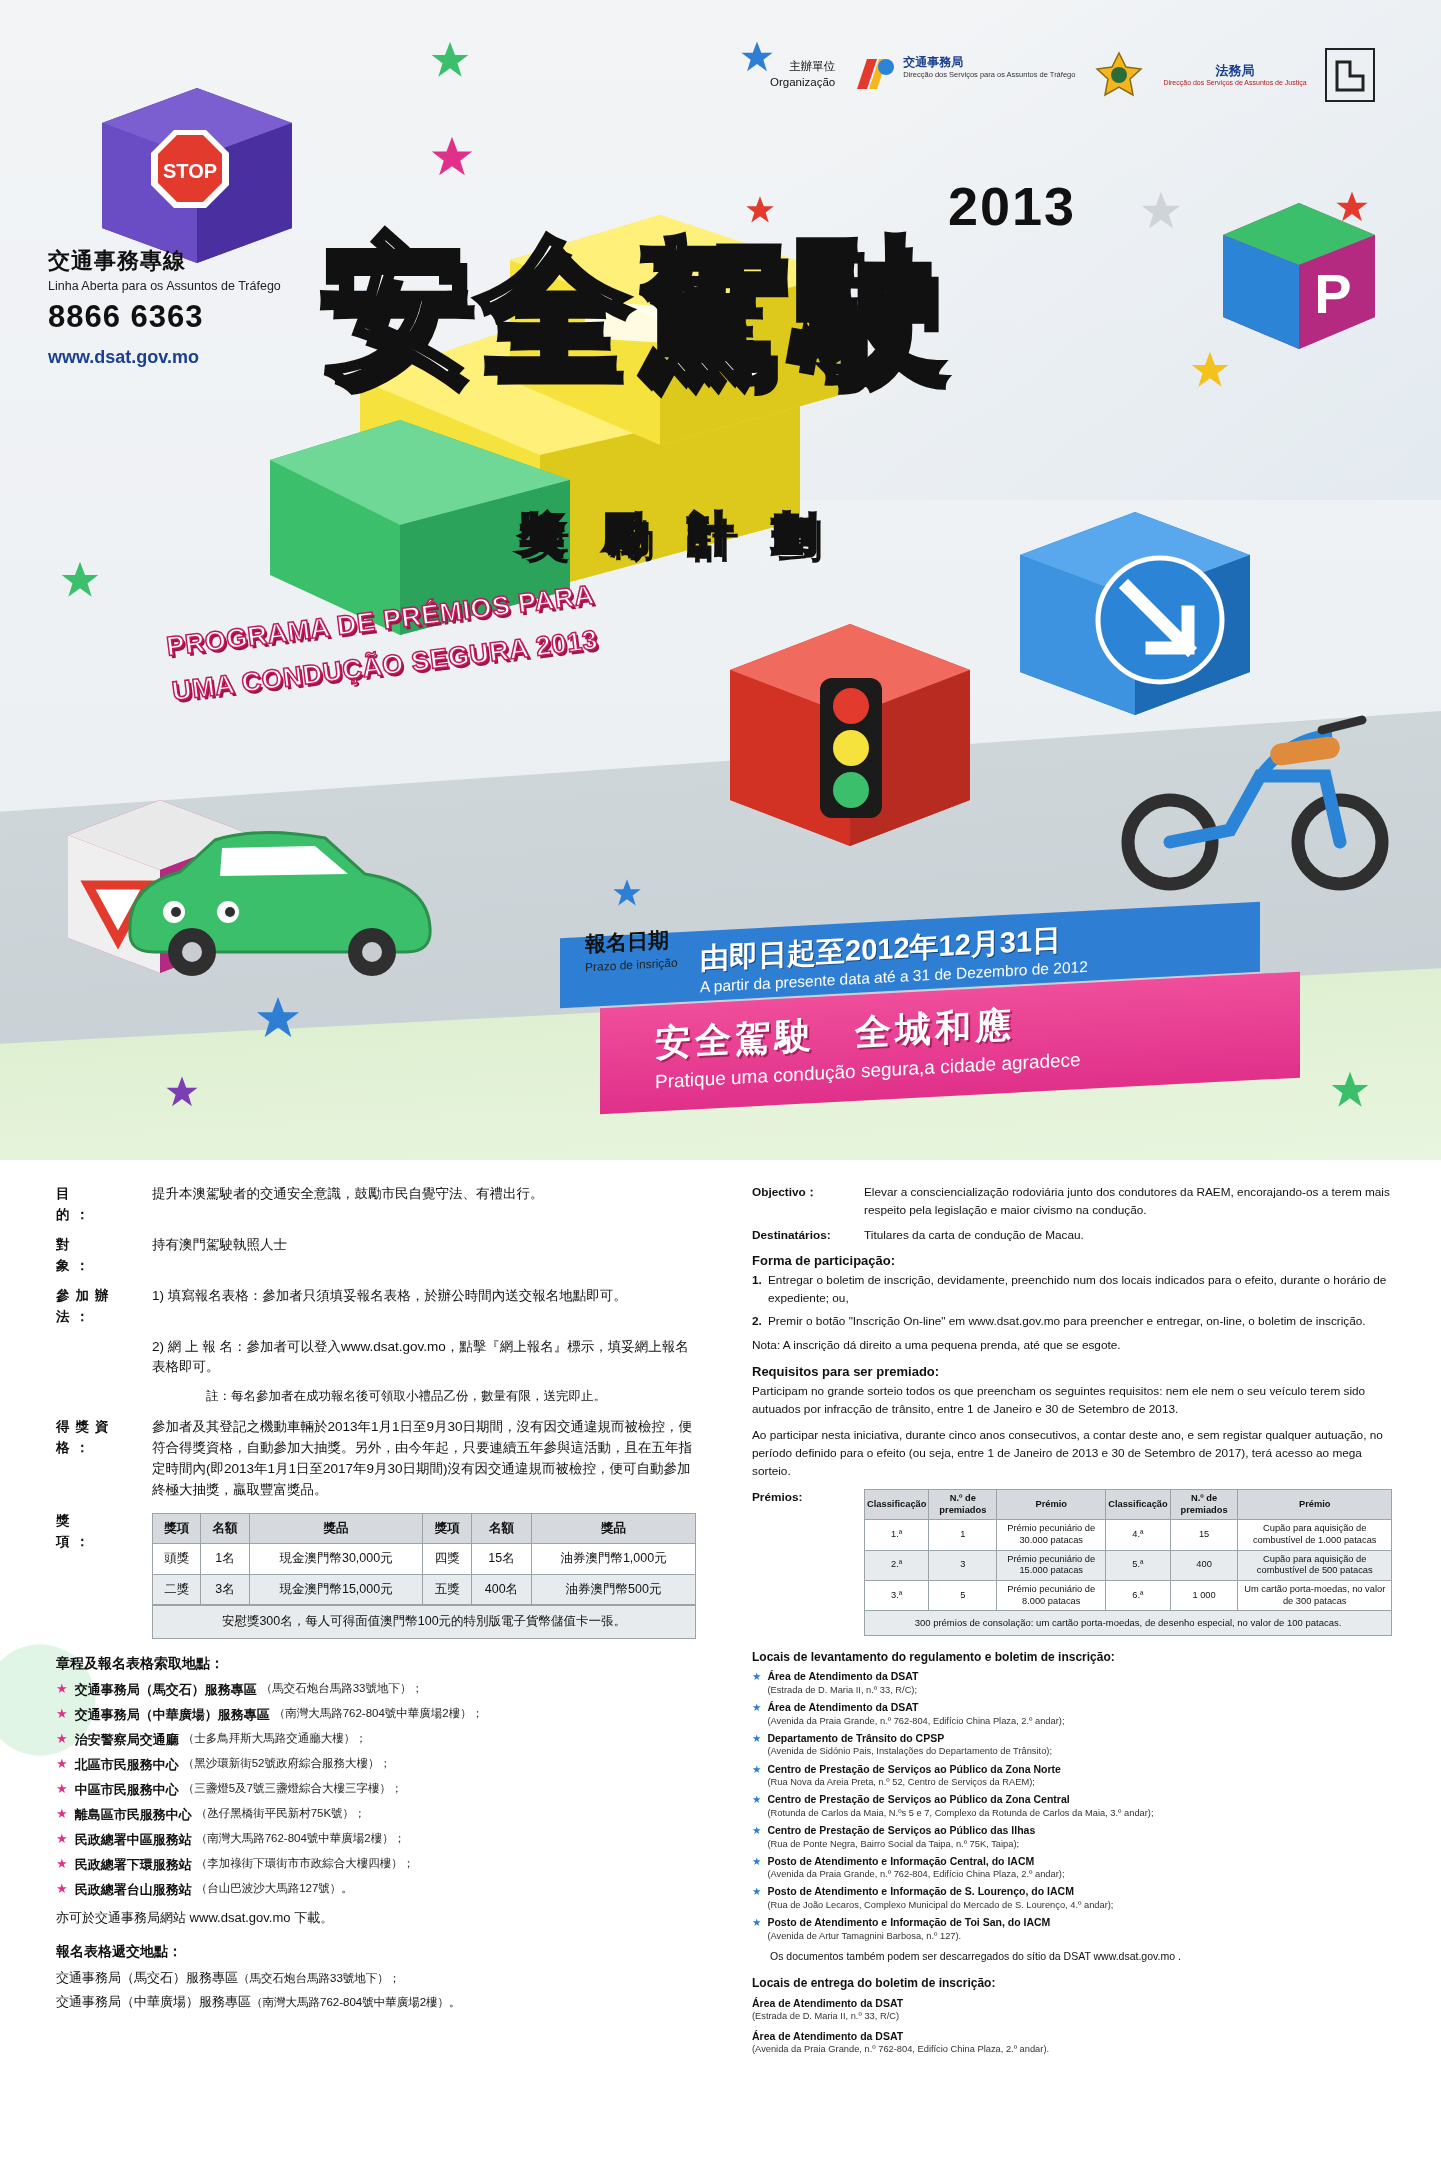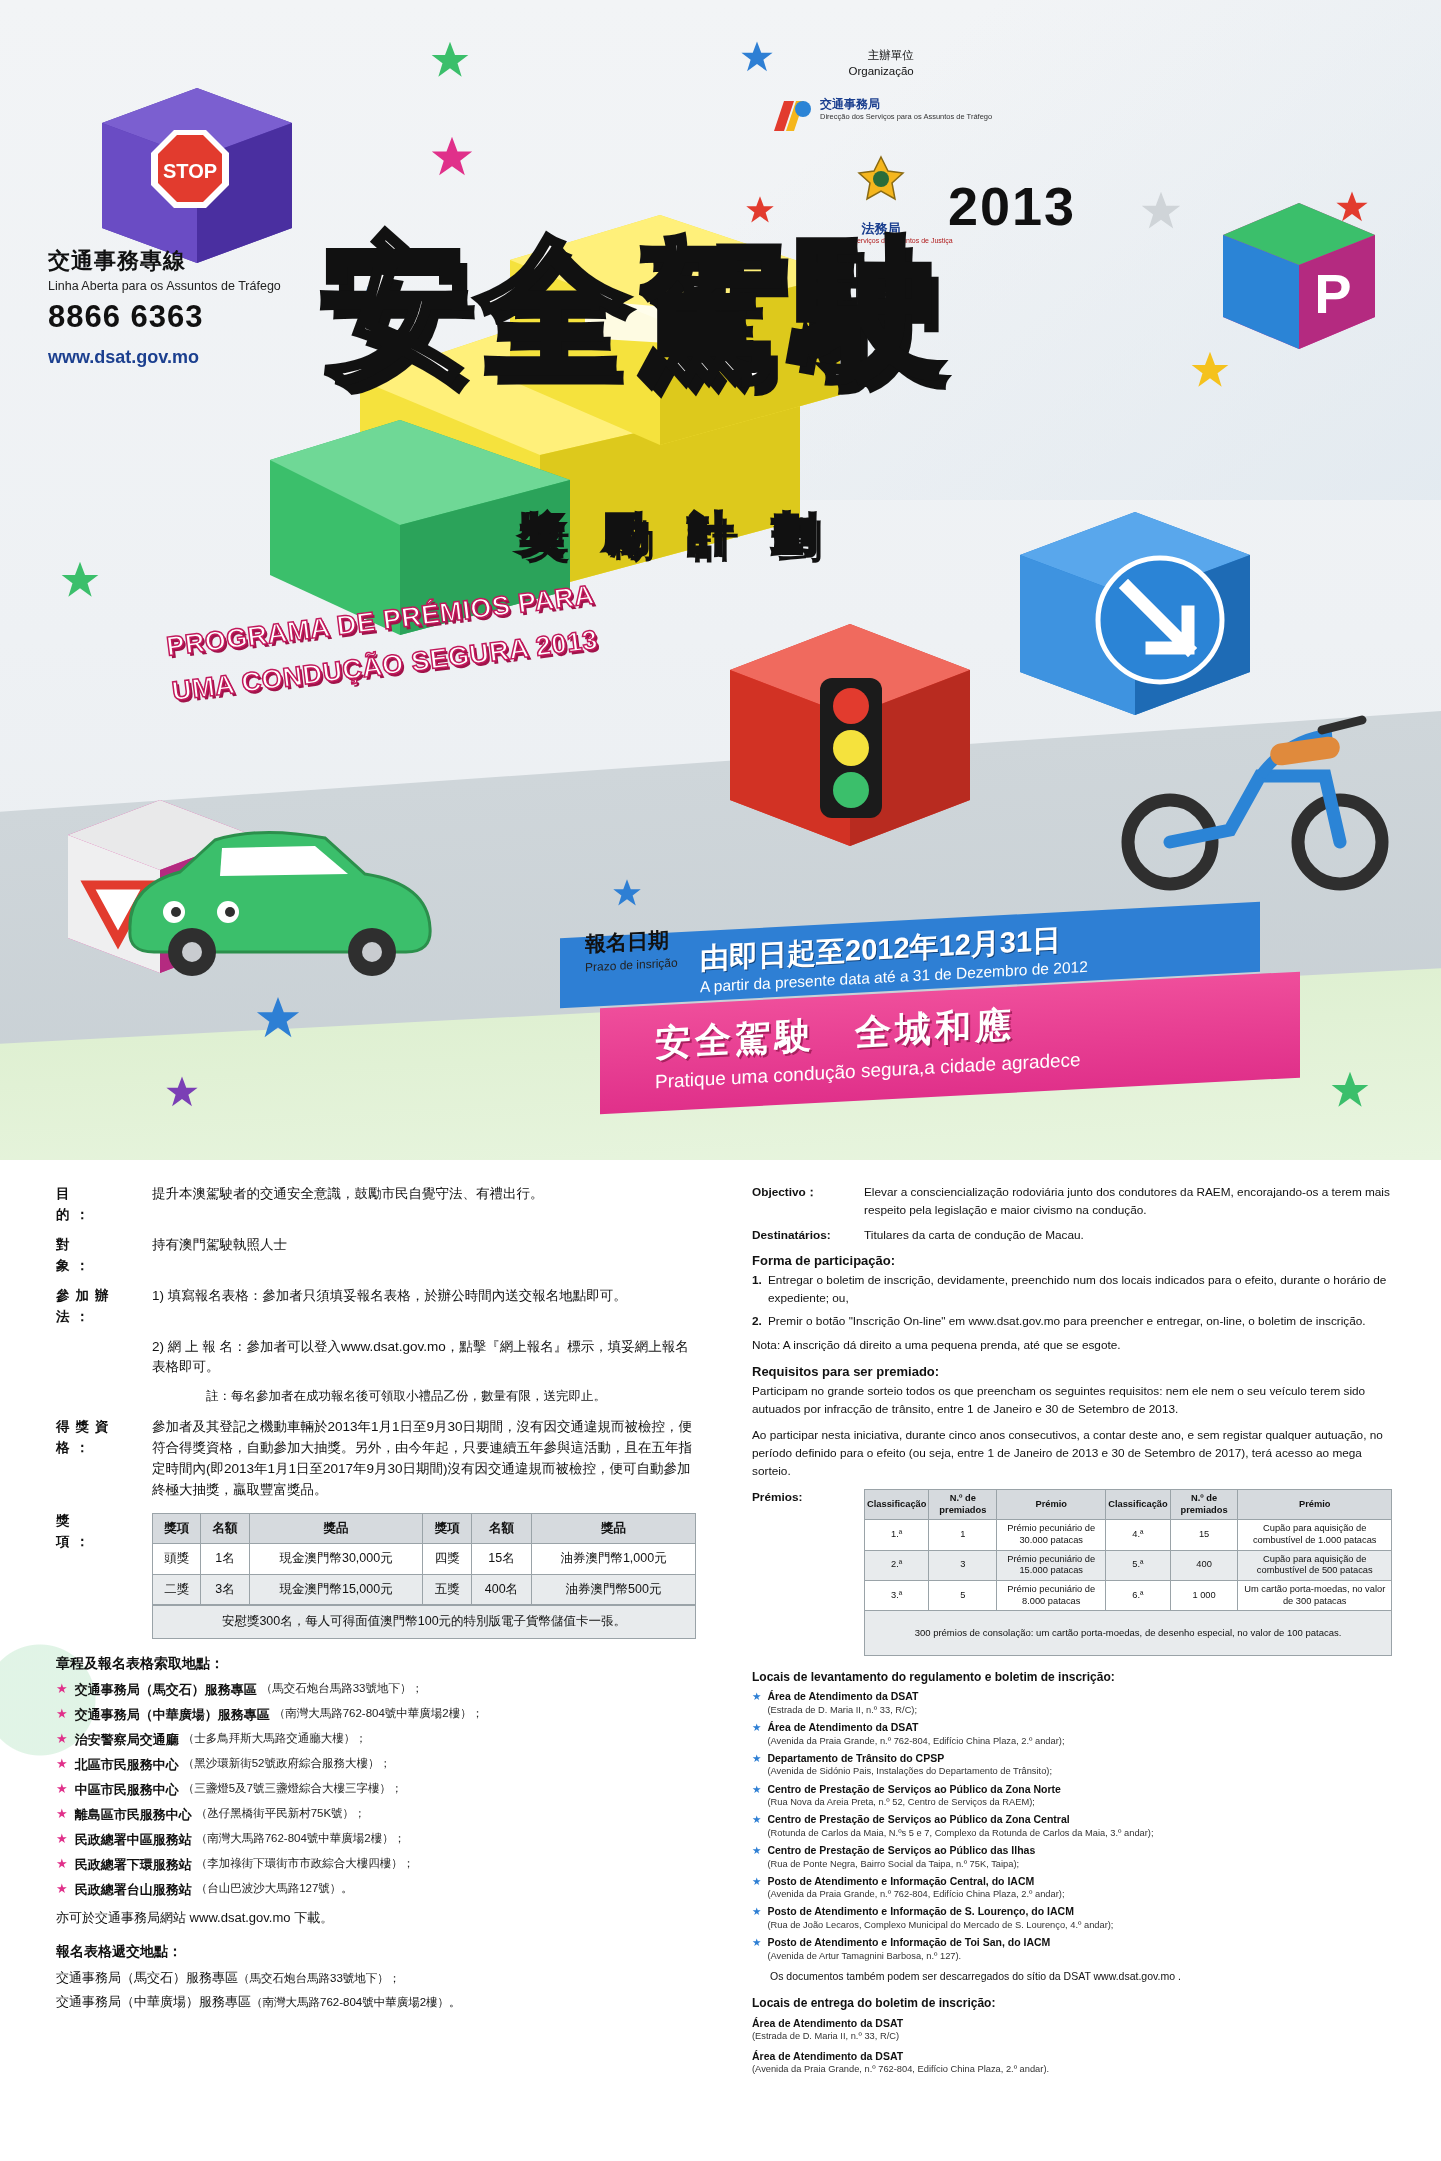--- a/index.html
+++ b/index.html
@@ -32,21 +32,21 @@
   }
   
   .star{position:absolute;width:0;height:0;}
   
   .hotline{position:absolute;left:48px;top:246px;width:330px;}
   .hotline .zh{font-size:22px;font-weight:bold;color:#111;letter-spacing:1px;}
   .hotline .pt{font-size:12.5px;color:#222;margin-top:3px;}
   .hotline .num{font-size:31px;font-weight:bold;color:#111;margin-top:6px;letter-spacing:1px;}
   .hotline .url{font-size:18px;font-weight:bold;color:#1b3f8f;margin-top:12px;}
   
-  .org{position:absolute;left:770px;top:48px;display:flex;align-items:center;gap:18px;flex-direction:column;}
+  .org{position:absolute;left:770px;top:48px;display:flex;align-items:center;gap:18px;}
   .org-label{font-size:11.5px;line-height:1.35;text-align:right;color:#111;}
   .logo-dsat{display:flex;gap:6px;}
   .logo-dsat .mark{width:44px;height:40px;position:relative;}
   .logo-dsat .t{font-size:12px;font-weight:bold;color:#1b3f8f;line-height:1.25;}
   .logo-dsat .t small{display:block;font-size:7.5px;font-weight:normal;color:#333;}
   .logo-badge{width:52px;height:48px;position:relative;}
   .logo-dsaj{font-size:13px;font-weight:bold;color:#1b3f8f;line-height:1.2;text-align:center;}
   .logo-dsaj small{display:block;font-size:7px;font-weight:normal;color:#b01a1a;}
   .logo-iacm{width:46px;height:50px;border:2px solid #222;display:flex;align-items:center;justify-content:center;}
   
@@ -129,21 +129,21 @@
   .tbl-zh th,.tbl-zh td{border:1px solid #9aa3a8;padding:5px 4px;text-align:center;}
   .tbl-zh thead th{background:#d6dade;font-weight:bold;}
   .tbl-zh tbody tr:nth-child(even) td{background:#e8ebed;}
   .consol{
     border:1px solid #9aa3a8;background:#e8ebed;font-size:12.5px;padding:6px 8px;margin-top:0;text-align:center;
   }
   .tbl-pt{width:100%;font-size:9.3px;line-height:1.25;}
   .tbl-pt th,.tbl-pt td{border:1px solid #9aa3a8;padding:3px 2px;text-align:center;vertical-align:middle;}
   .tbl-pt thead th{background:#d6dade;font-weight:bold;}
   .tbl-pt tbody tr:nth-child(even) td{background:#e8ebed;}
-  .consol-pt{border:1px solid #9aa3a8;background:#e8ebed;font-size:9.5px;padding:15px 6px;text-align:center;margin-top:-1px;}
+  .consol-pt{border:1px solid #9aa3a8;background:#e8ebed;font-size:9.5px;padding:5px 6px;text-align:center;margin-top:-1px;}
   
   .sechead{font-weight:bold;font-size:14px;margin:16px 0 8px 0;}
   .sechead-pt{font-weight:bold;font-size:12px;margin:14px 0 6px 0;}
   .loc{display:flex;align-items:flex-start;font-size:13px;margin-bottom:7px;}
   .loc .st{color:#e0308a;margin-right:7px;font-size:13px;line-height:1.2;}
   .loc .n{font-weight:bold;margin-right:4px;}
   .loc .a{font-size:11.5px;color:#222;}
   .locpt{display:flex;align-items:flex-start;font-size:10.5px;margin-bottom:5px;line-height:1.3;}
   .locpt .st{color:#2e7fd4;margin-right:6px;}
   .locpt .n{font-weight:bold;}

